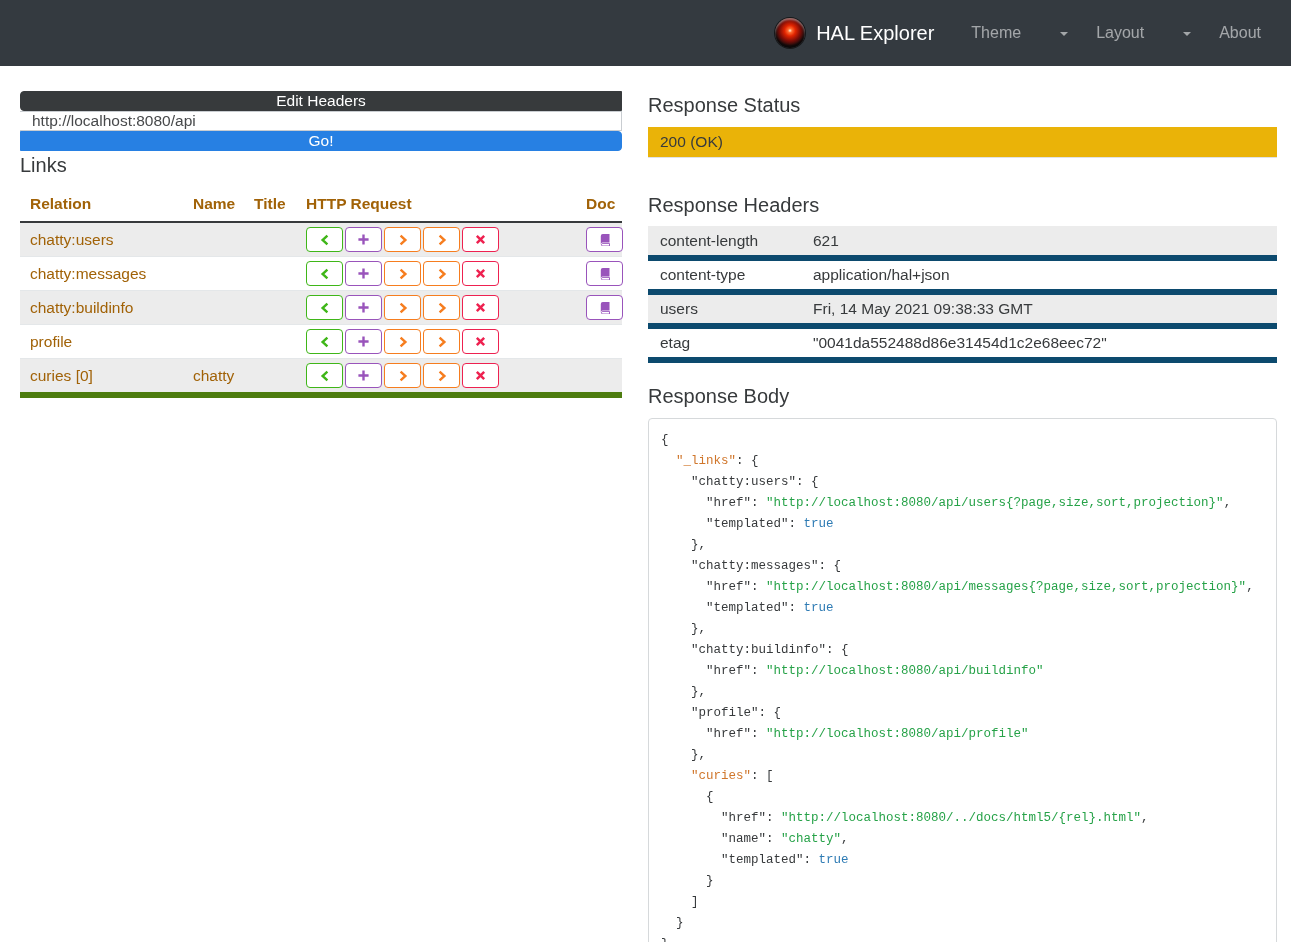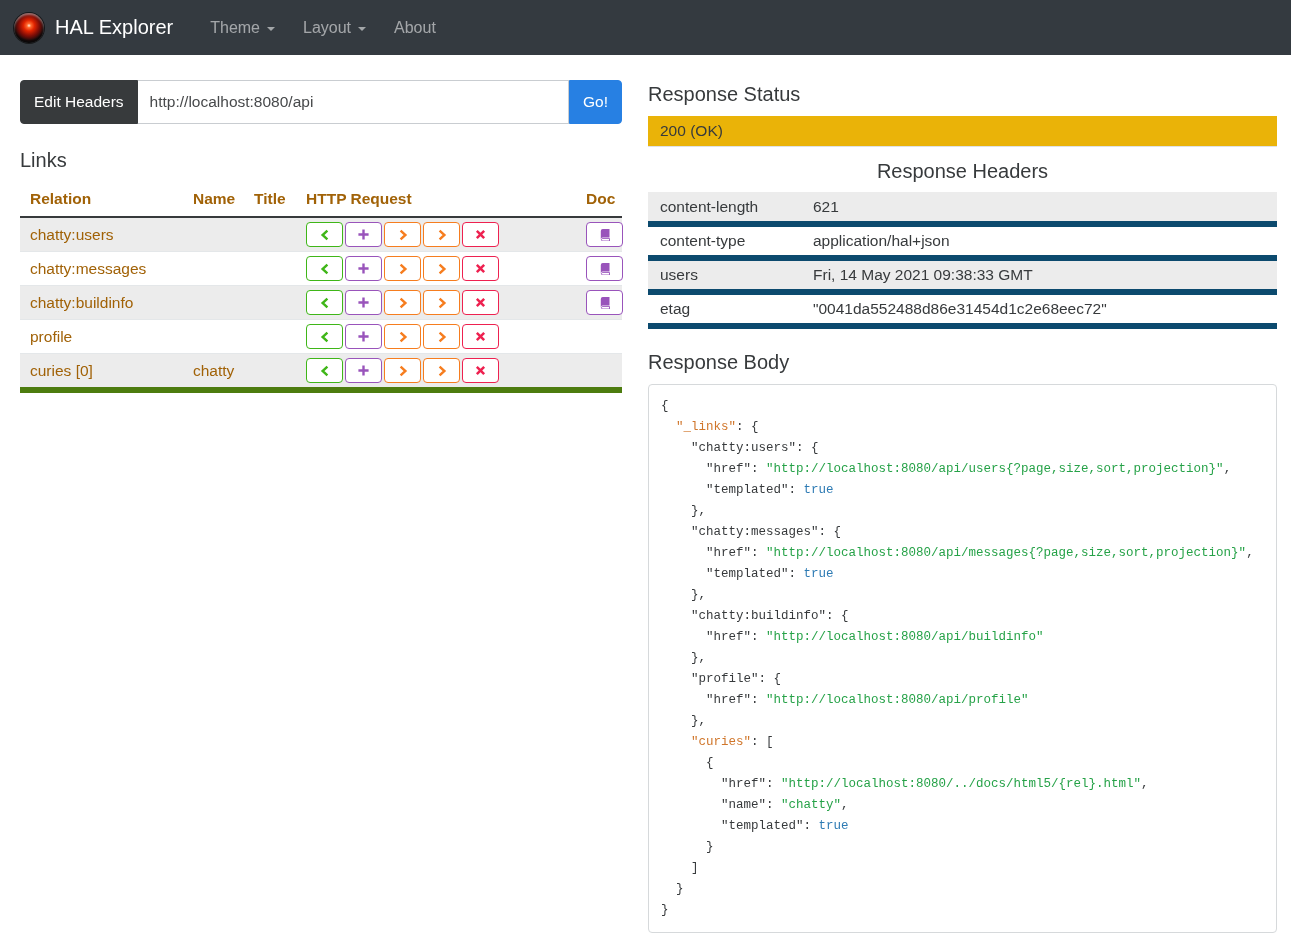--- a/index.html
+++ b/index.html
@@ -3,52 +3,52 @@
 <meta charset="utf-8">
 <style>
   * { box-sizing: border-box; }
   html,body { margin:0; padding:0; background:#fff; }
   body {
     width:1291px; height:942px; overflow:hidden;
     font-family:"Liberation Sans", sans-serif; color:#373a3c;
   }
 
   
-  .navbar { height:55px; background:#343a40; display:flex; align-items:center; padding:0 16px 0 14px; }
+  .navbar { height:66px; background:#343a40; display:flex; align-items:center; padding:0 16px 0 14px;justify-content:flex-end; }
   .hal-eye {
     width:30px; height:30px; border-radius:50%; flex:none;
     background: radial-gradient(circle at 50% 42%,
       #ffe9d8 0%, #ff6a2e 9%, #e02300 24%, #7c0d07 46%, #200f0f 66%, #2b2e30 80%, #585d61 96%);
     box-shadow: inset 0 2px 2px rgba(255,255,255,.4), inset 0 -2px 3px rgba(0,0,0,.85), 0 0 0 1px #17191b;
   }
   .brand { color:#ffffff; font-size:20px; margin-left:11px; cursor:pointer; }
   .nav-items { display:flex; margin-left:23px; align-items:center; }
-  .nav-item { color:rgba(255,255,255,.55); font-size:16px; padding:0 14px; cursor:pointer; display:flex; align-items:center; }
+  .nav-item { color:rgba(255,255,255,.55); font-size:16px; padding:0 14px; cursor:pointer; display:flex; align-items:center;gap:32px; }
   .caret { width:0; height:0; border-left:4px solid transparent; border-right:4px solid transparent;
            border-top:4px solid rgba(255,255,255,.55); margin-left:7px; margin-top:2px; }
 
   
   .content { display:flex; align-items:flex-start; padding:25px 14px 0 20px; gap:26px; }
   .left-col  { width:602px; flex:none; }
   .right-col { flex:1; min-width:0; }
 
   
-  .request-bar { display:flex; height:44px; width:100%; }
+  .request-bar { display:flex; height:38px; width:100%;flex-direction:column; }
   .btn-edit-headers { background:#373a3c; color:#fff; border:1px solid #373a3c; border-radius:4px 0 0 4px;
     font-family:inherit; font-size:15.5px; padding:0 13px; cursor:pointer; flex:none; }
   .url-input { flex:1; min-width:0; border:1px solid #c9cdd1; border-left:none; padding:0 12px;
     font-family:inherit; font-size:15.5px; color:#47494b; outline:none; border-radius:0; }
   .btn-go { background:#2780e3; color:#fff; border:1px solid #2780e3; border-radius:0 4px 4px 0;
     font-family:inherit; font-size:15.5px; padding:0 13px; cursor:pointer; flex:none; }
 
   
   .section-title { font-size:20px; font-weight:400; color:#373a3c; margin:0; line-height:23px; }
   .links-title { margin-top:25px; }
   .rs-title { margin-top:3px; }
-  .rh-title { margin-top:13px;text-align:center; }
+  .rh-title { margin-top:36px; }
   .rb-title { margin-top:22px; }
 
   
   .links-table { width:100%; border-collapse:collapse; table-layout:fixed; margin-top:13px;
     font-size:15.5px; color:#a16207; }
   .links-table th { text-align:left; padding:5px 10px 8px; border-bottom:2px solid #373a3c;
     font-size:15.5px; font-weight:700; }
   .links-table td { padding:4px 10px; border-top:1px solid #e4e7e9; vertical-align:middle; height:33px; }
   .links-table tbody tr:nth-child(odd)  td { background:#ececec; }
   .links-table tbody tr:last-child td { border-bottom:6px solid #4d7c0f; }

